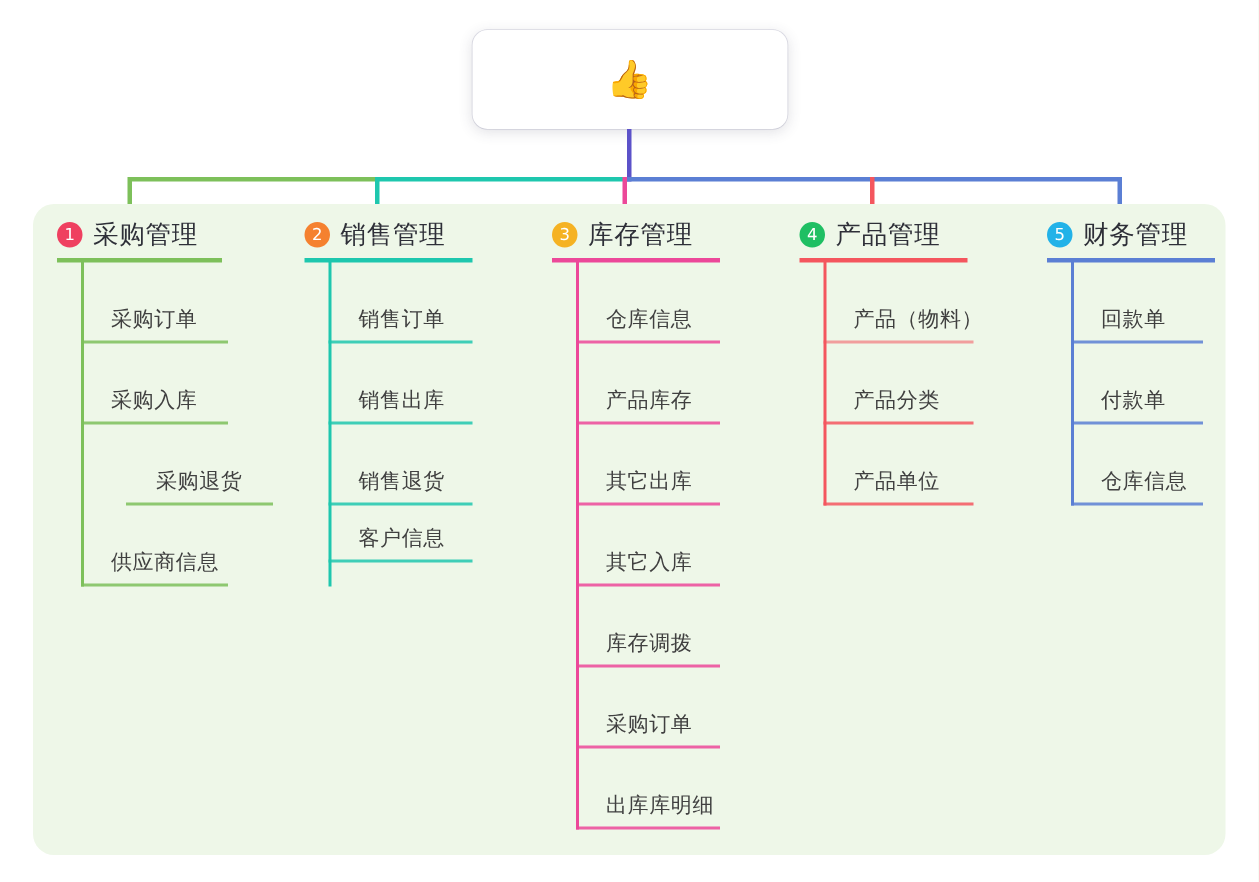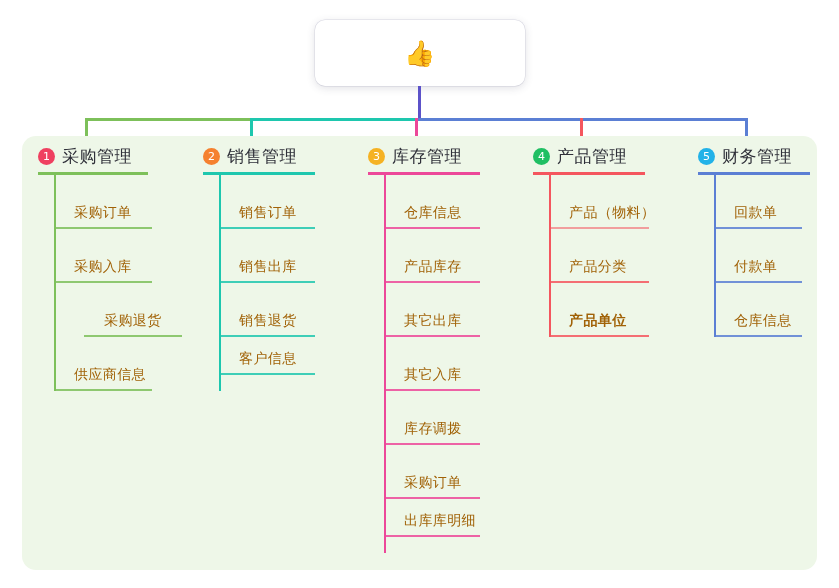--- a/index.html
+++ b/index.html
@@ -58,21 +58,21 @@
     font-family:"DejaVu Sans",sans-serif;
   }
   .col-title{font-size:17px;color:#2e2f38;letter-spacing:.5px;}
   .head-rule{position:absolute;height:3px;left:0;top:36px;}
 
   .spine{position:absolute;width:2px;left:16px;}
 
   .leaf{position:absolute;left:16px;}
   .leaf-label{
     position:absolute;left:20px;bottom:7px;
-    font-size:14px;color:#a16207;white-space:nowrap;
+    font-size:14px;color:#404040;white-space:nowrap;
     letter-spacing:.4px;
   }
   .leaf-rule{position:absolute;left:0;bottom:0;height:2px;}
 </style>
 </head>
 <body>
 
 <div id="stage">
 
   <div class="root-node">
@@ -165,41 +165,41 @@
             <div class="leaf-rule" style="width: 96px; background: rgb(236, 72, 153); opacity: 0.85;"></div>
           </div>
           <div class="leaf" style="top: 255px; height: 54px; width: 96px;">
             <span class="leaf-label">库存调拨</span>
             <div class="leaf-rule" style="width: 96px; background: rgb(236, 72, 153); opacity: 0.85;"></div>
           </div>
           <div class="leaf" style="top: 309px; height: 54px; width: 96px;">
             <span class="leaf-label">采购订单</span>
             <div class="leaf-rule" style="width: 96px; background: rgb(236, 72, 153); opacity: 0.85;"></div>
           </div>
-          <div class="leaf" style="top: 363px; height: 38px; width: 96px;">
+          <div class="leaf" style="top: 363px; height: 54px; width: 96px;">
             <span class="leaf-label">出库库明细</span>
             <div class="leaf-rule" style="width: 96px; background: rgb(236, 72, 153); opacity: 0.85;"></div>
           </div>
           <div class="spine" style="top: 36px; height: 381px; background: rgb(236, 72, 153);"></div>
         </div>
         <div class="column" style="left: 511px; width: 152px;">
           <div class="col-head">
             <span class="badge" style="background: rgb(31, 191, 99);">4</span>
             <span class="col-title">产品管理</span>
           </div>
           <div class="head-rule" style="width: 112px; background: rgb(244, 86, 94);"></div>
           <div class="leaf" style="top: 39px; height: 54px; width: 100px;">
             <span class="leaf-label">产品（物料）</span>
             <div class="leaf-rule" style="width: 100px; background: rgb(244, 86, 94); opacity: 0.55;"></div>
           </div>
           <div class="leaf" style="top: 93px; height: 54px; width: 100px;">
             <span class="leaf-label">产品分类</span>
             <div class="leaf-rule" style="width: 100px; background: rgb(244, 86, 94); opacity: 0.85;"></div>
           </div>
-          <div class="leaf" style="top: 147px; height: 54px; width: 100px; font-weight: bold;">
+          <div class="leaf" style="top: 147px; height: 54px; width: 100px;">
             <span class="leaf-label">产品单位</span>
             <div class="leaf-rule" style="width: 100px; background: rgb(244, 86, 94); opacity: 0.85;"></div>
           </div>
           <div class="spine" style="top: 36px; height: 165px; background: rgb(244, 86, 94);"></div>
         </div>
         <div class="column" style="left: 676px; width: 152px;">
           <div class="col-head">
             <span class="badge" style="background: rgb(34, 178, 232);">5</span>
             <span class="col-title">财务管理</span>
           </div>

